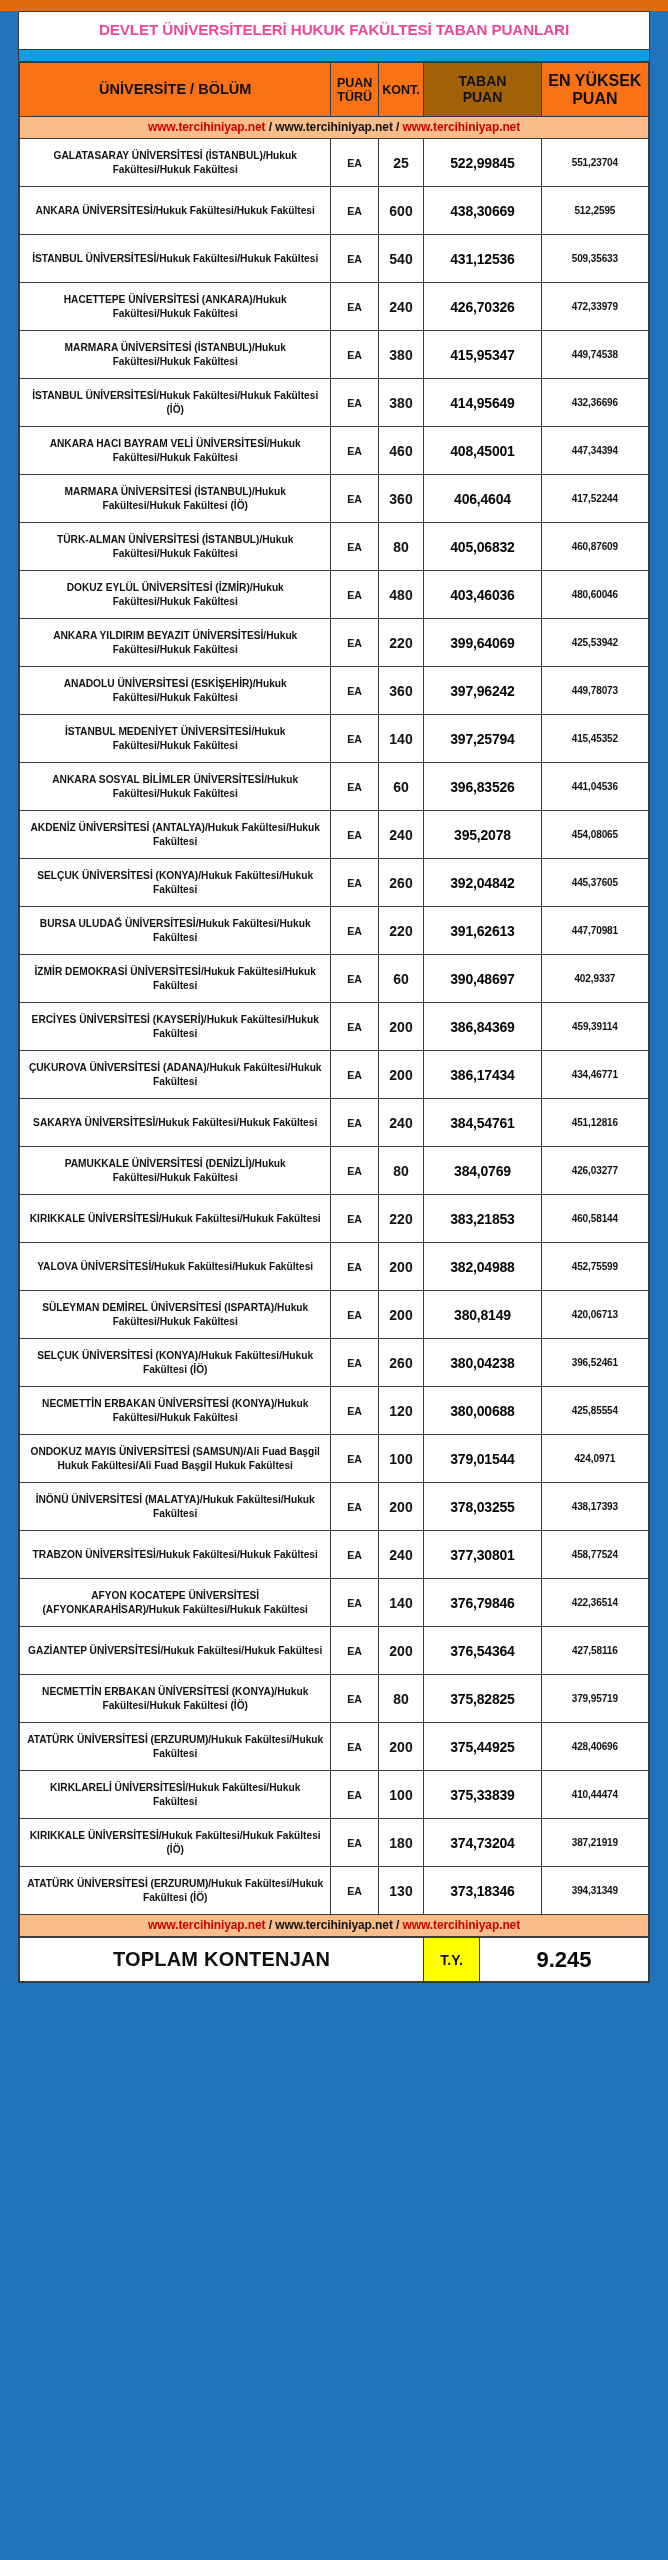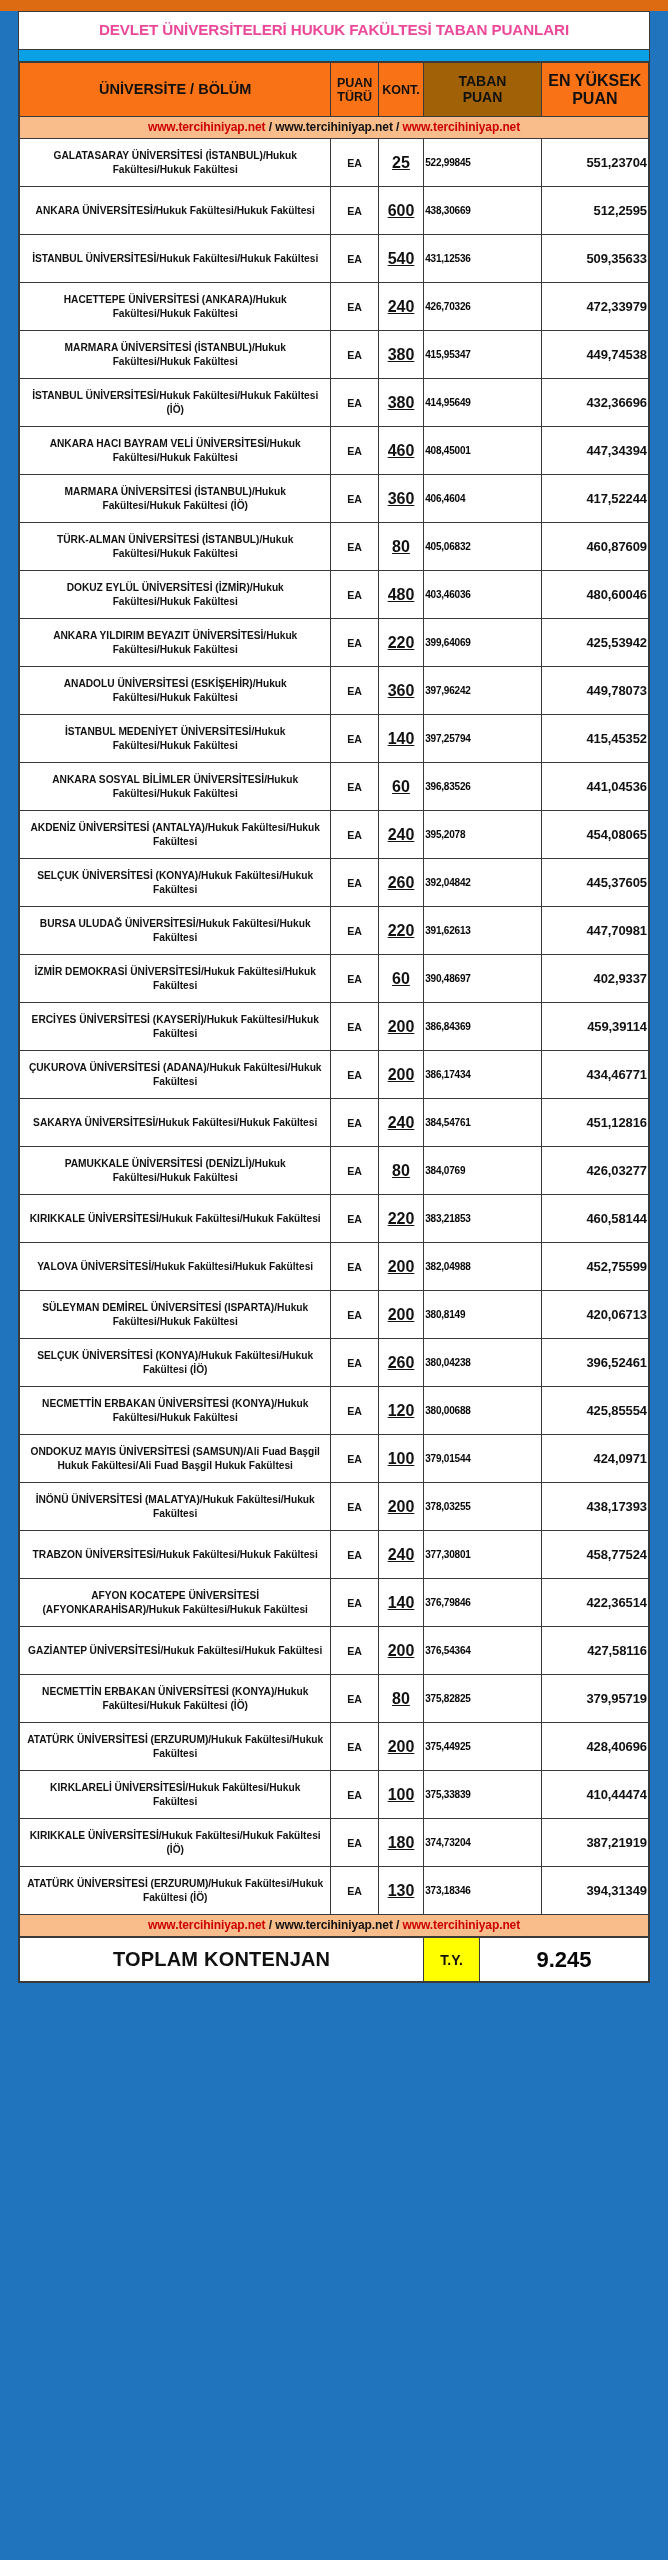--- a/index.html
+++ b/index.html
@@ -105,34 +105,34 @@
     line-height:1.30;
   }
   td.type{
     text-align:center;
     font-size:10.6px;
     font-weight:bold;
     color:#111111;
   }
   td.kont{
     text-align:center;
-    font-size:16px;
-    font-weight:bold;
-    color:#111111;
-    text-decoration:underline;
+    font-size:14px;
+    font-weight:bold;
+    color:#111111;
   }
   td.taban{
-    font-size:10px;
+    text-align:center;
+    font-size:14px;
     font-weight:bold;
     color:#050505;
     letter-spacing:-0.2px;
   }
   td.enyuk{
-    text-align:right;
-    font-size:13px;
+    text-align:center;
+    font-size:10px;
     font-weight:bold;
     color:#111111;
     letter-spacing:-0.1px;
   }
   tr.datarow{height:48px;}
 
   
   .total-wrap{
     border-collapse:collapse;
     width:100%;

